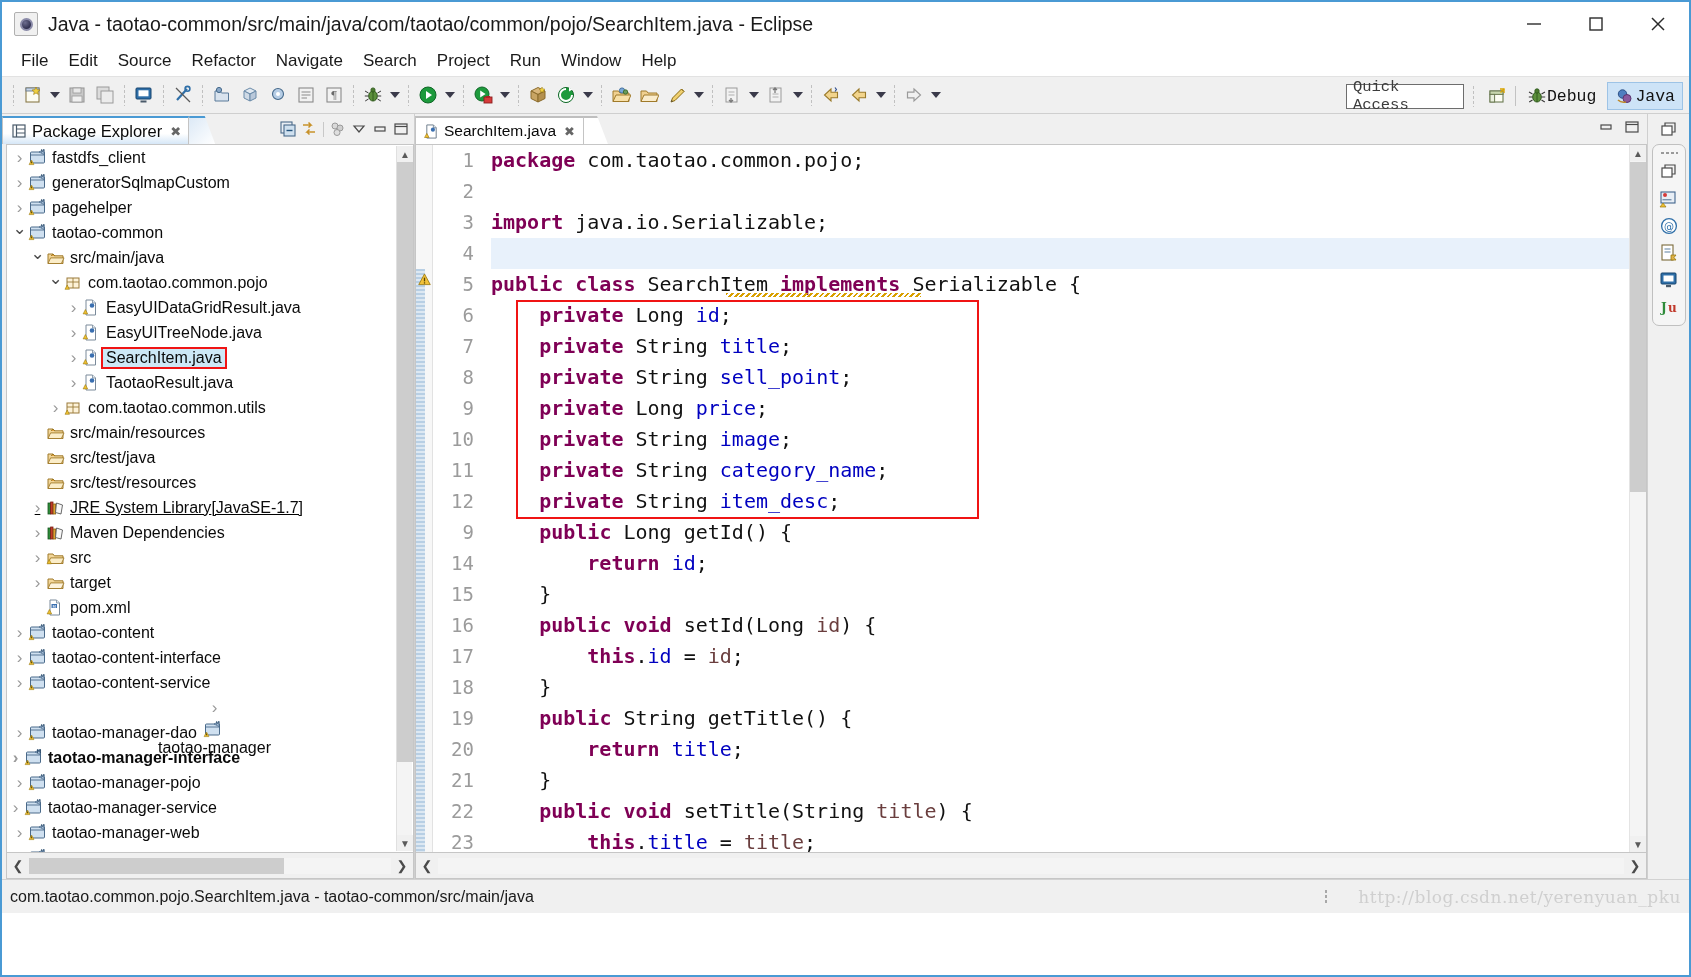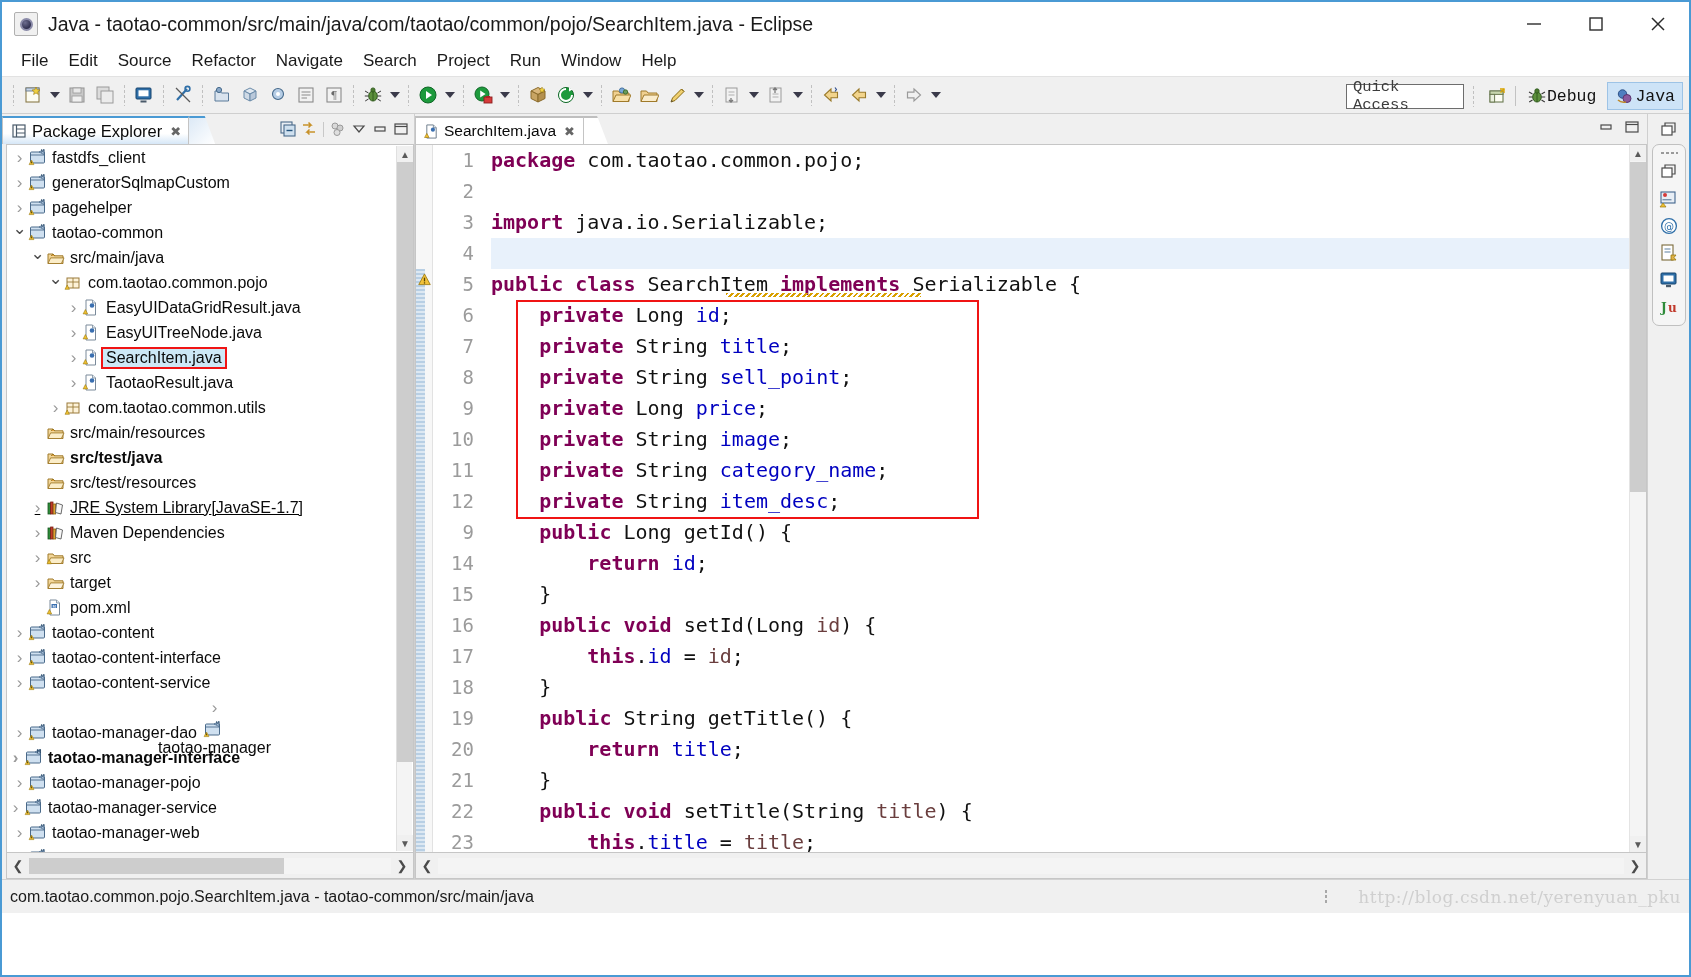--- a/index.html
+++ b/index.html
@@ -838,21 +838,21 @@
             </div>
             <div class="tree-row" style="padding-left: 22px;">
               <span class="twisty none"></span>
               <span class="tree-icon"><svg width="19" height="19" viewBox="0 0 19 19">
                   <path d="M2 6 h5 l1.3 1.8 h8.7 v7.7 h-15 z" fill="#f3d79a" stroke="#a07a2a" stroke-width="1"></path>
                   <path d="M2 15.5 l2.6 -5.6 h13.4 l-2.6 5.6 z" fill="#fbedc8" stroke="#a07a2a" stroke-width="0.9"></path>
                   <path d="M5 8 l2 -2 l2 2" fill="#e0a040" stroke="#8a6a10" stroke-width="0.7"></path>
                 </svg></span>
               <span class="tree-label">src/main/resources</span>
             </div>
-            <div class="tree-row" style="padding-left: 22px; font-weight: bold;">
+            <div class="tree-row" style="padding-left: 22px;">
               <span class="twisty none"></span>
               <span class="tree-icon"><svg width="19" height="19" viewBox="0 0 19 19">
                   <path d="M2 6 h5 l1.3 1.8 h8.7 v7.7 h-15 z" fill="#f3d79a" stroke="#a07a2a" stroke-width="1"></path>
                   <path d="M2 15.5 l2.6 -5.6 h13.4 l-2.6 5.6 z" fill="#fbedc8" stroke="#a07a2a" stroke-width="0.9"></path>
                   <path d="M5 8 l2 -2 l2 2" fill="#e0a040" stroke="#8a6a10" stroke-width="0.7"></path>
                 </svg></span>
               <span class="tree-label">src/test/java</span>
             </div>
             <div class="tree-row" style="padding-left: 22px;">
               <span class="twisty none"></span>

